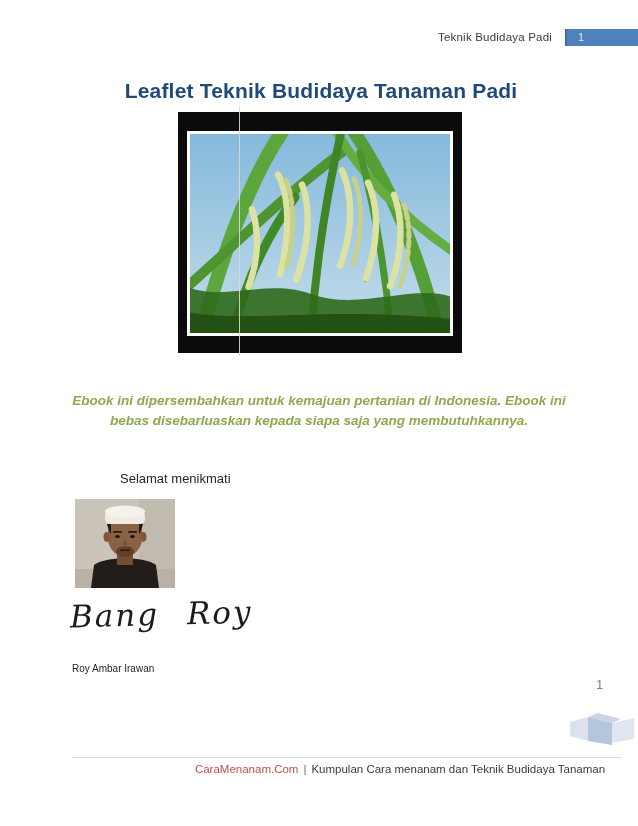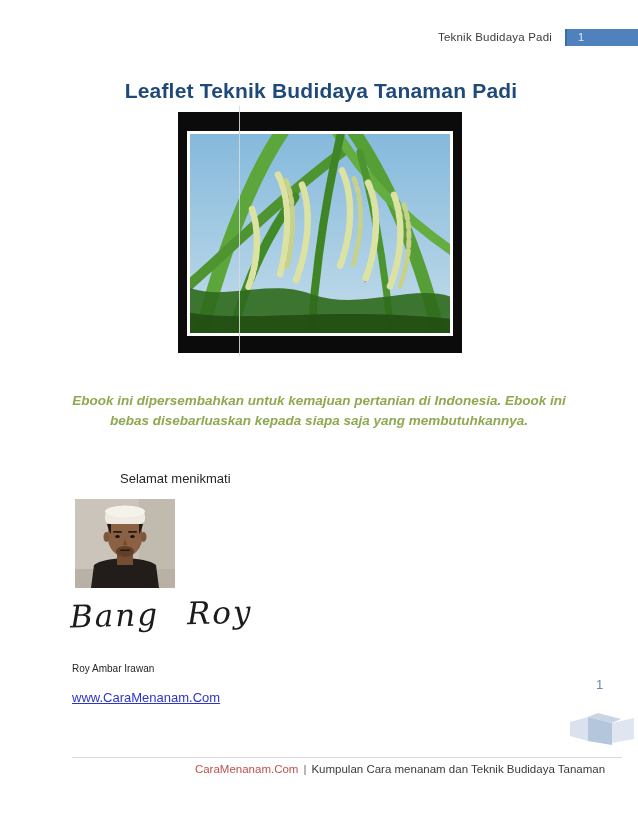--- a/index.html
+++ b/index.html
@@ -192,21 +192,20 @@
 
       <path d="M50,40 L48,46 L52,46 Z" fill="#6F4A30"></path>
       <ellipse cx="50" cy="52.5" rx="9" ry="5.5" fill="#5A3A24" opacity="0.85"></ellipse>
       <rect x="45" y="50.5" width="10" height="1.6" rx="0.8" fill="#2A170C"></rect>
     </svg>
   </div>
 
   <div class="signature">Bang Roy</div>
 
   <p class="author">Roy Ambar Irawan</p>
-  <a class="website">www.CaraMenanam.Com</a>
 
   <div class="side-number">1</div>
   <div class="banner">
     <svg viewBox="0 0 68 40" preserveAspectRatio="none" aria-hidden="true">
       <polygon points="2,17 20,12 20,36 2,31" fill="#DBE2ED"></polygon>
       <polygon points="20,12 30,8 53,14 44,18" fill="#CAD4E3"></polygon>
       <polygon points="20,12 44,18 44,40 20,36" fill="#B4C6DC"></polygon>
       <polygon points="44,18 66,13 66,34 44,38" fill="#DFE6F0"></polygon>
     </svg>
   </div>

